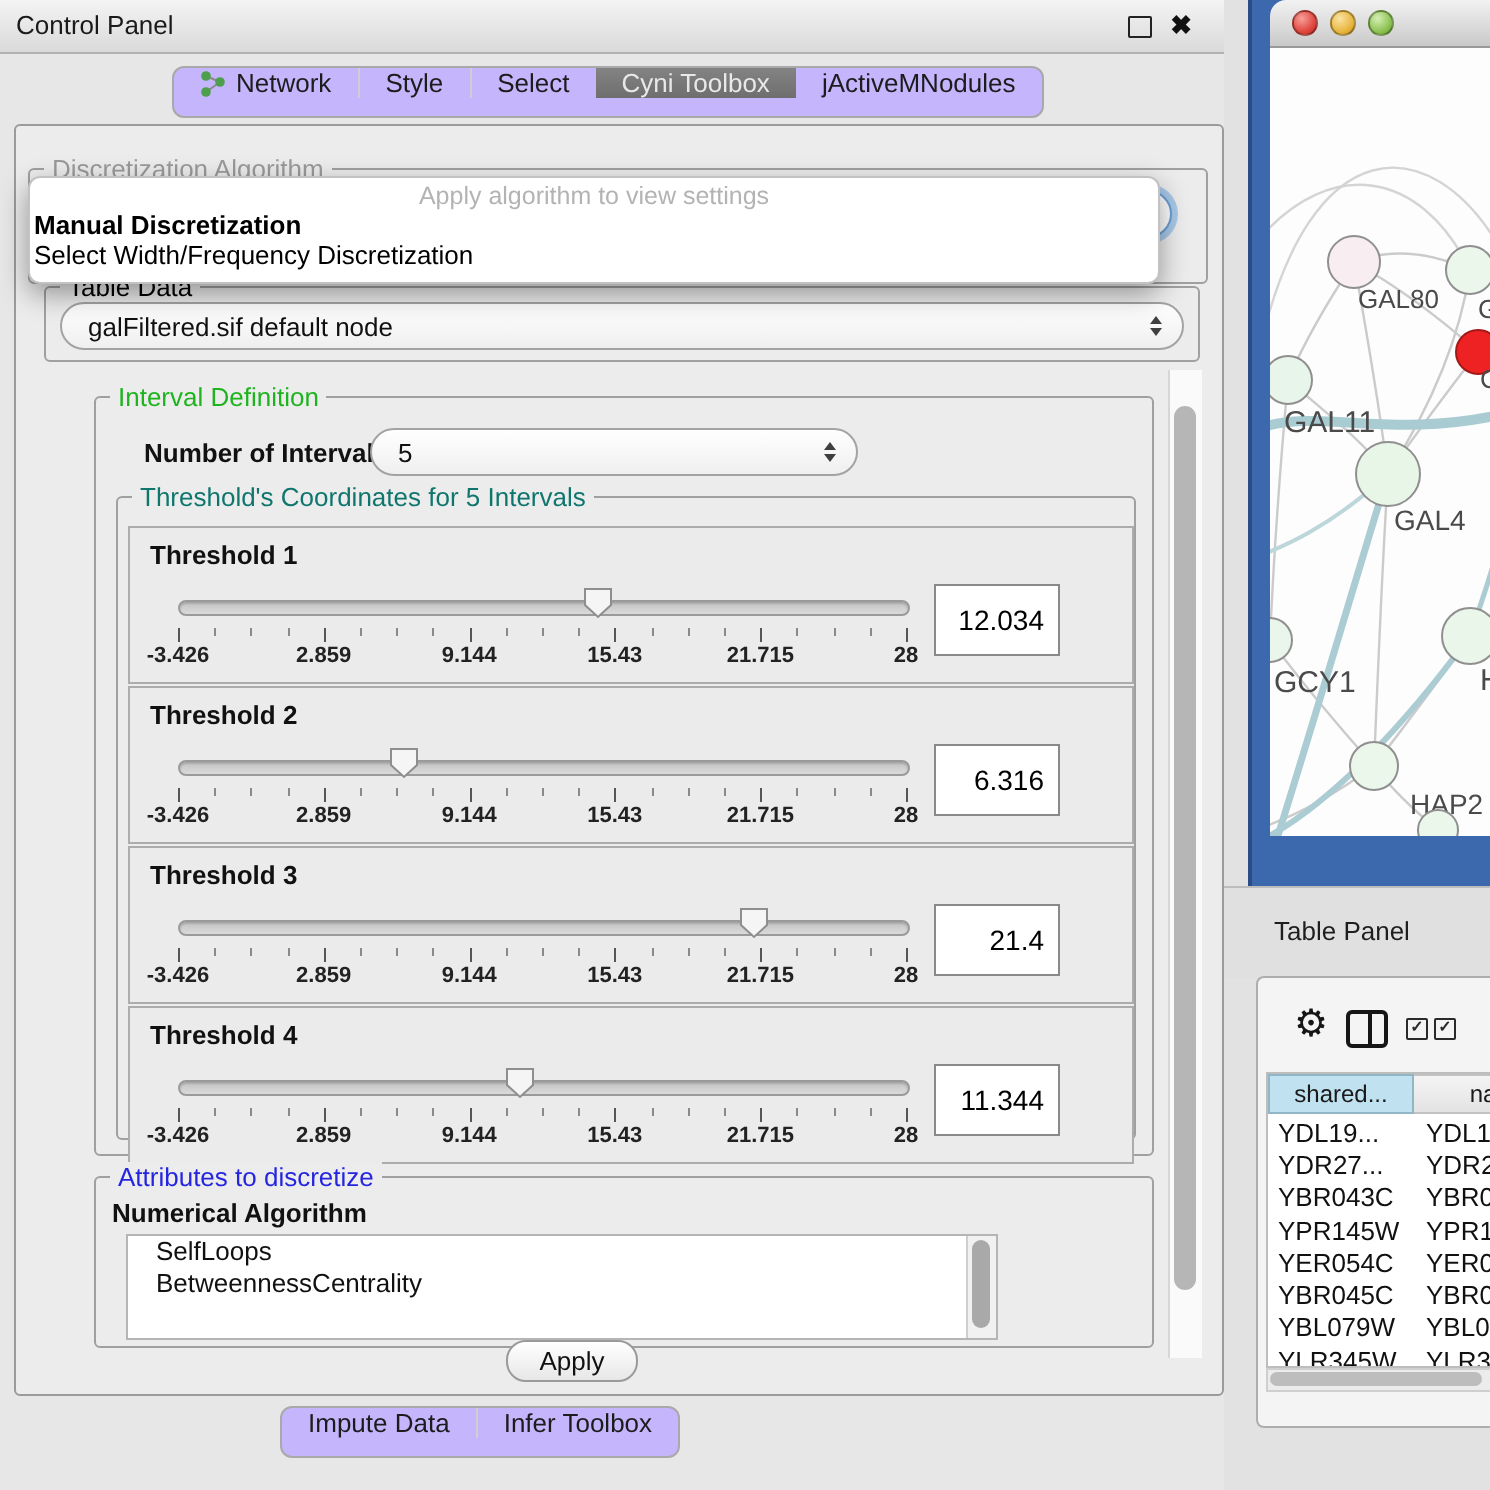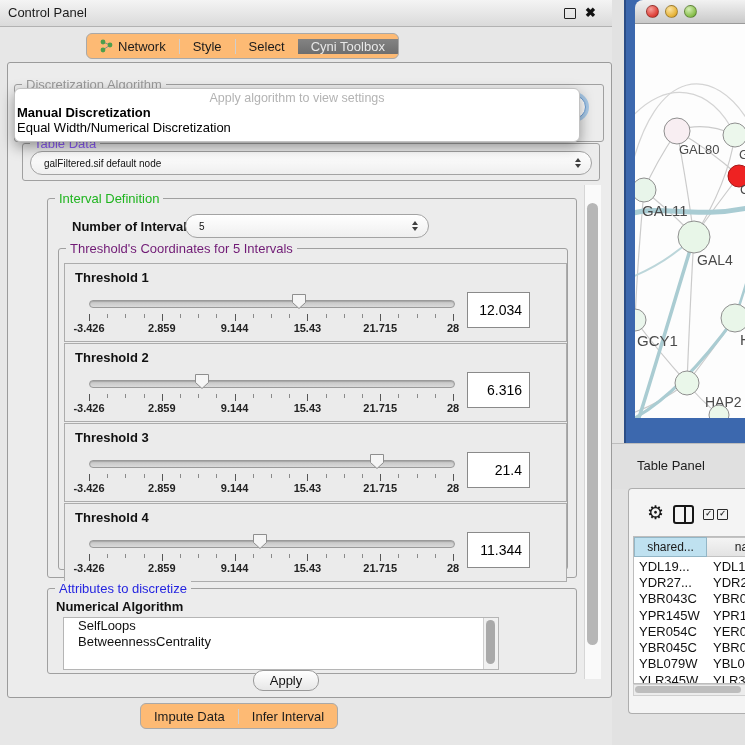--- a/index.html
+++ b/index.html
@@ -7,34 +7,34 @@
        font-family:"Liberation Sans",sans-serif;background:#e2e2e2;-webkit-font-smoothing:antialiased}
   .abs{position:absolute}
   
   #cp{left:0;top:0;width:612px;height:745px;background:#e7e7e7}
   #cp-titlebar{left:0;top:0;width:612px;height:26px;background:linear-gradient(#f4f4f4,#dadada);
       border-bottom:1px solid #b2b2b2}
   #cp-title{left:8px;top:5px;font-size:13px;color:#1a1a1a}
   .float-ico{width:10px;height:9px;border:1.5px solid #222;border-radius:1px}
   .close-ico{font-size:13px;color:#111;font-weight:bold;line-height:12px}
   
-  .seg{display:flex;align-items:center;background:#fdba74;border:1px solid #a9a9a9;border-radius:6px;
+  .seg{display:flex;align-items:flex-start;background:#c4b5fd;border:1px solid #a9a9a9;border-radius:6px;
        height:24px;overflow:hidden}
   .seg .tab{display:flex;align-items:center;gap:5px;padding:0 13px;font-size:13px;color:#1c1c1c;
        border-left:1px solid #cfcfcf;white-space:nowrap;cursor:default}
   .seg .tab:first-child{border-left:none}
   .seg .tab.sel{background:linear-gradient(#838383,#6e6e6e);color:#e8e8e8;border-left:none}
   .seg .tab.sel + .tab{border-left:none}
   
   #main-panel{left:7px;top:62px;width:603px;height:634px;background:#ececec;
       border:1px solid #9b9b9b;border-radius:3px}
   .group{border:1px solid #a0a0a0;border-radius:3px}
   .group-title{position:absolute;top:-8px;left:7px;background:#ececec;padding:0 4px;font-size:13px;line-height:15px}
   .combo{background:linear-gradient(#ffffff,#efefef);border:1px solid #a3a3a3;border-radius:12px;
-      display:flex;align-items:center;font-size:10px;color:#111}
+      display:flex;align-items:center;font-size:13px;color:#111}
   .combo .txt{padding-left:13px;flex:1}
   .updown{display:flex;flex-direction:column;align-items:center;margin-right:10px;gap:2px}
   .updown i{width:0;height:0;border-left:3.5px solid transparent;border-right:3.5px solid transparent;display:block}
   .updown .up{border-bottom:4.5px solid #3f3f3f}
   .updown .dn{border-top:4.5px solid #3f3f3f}
   
   #algo-popup{left:14px;top:88px;width:564px;height:48px;background:#fff;border:1px solid #c2c2c2;
       border-radius:6px;box-shadow:0 5px 14px rgba(0,0,0,.38);z-index:20;padding:2px 0}
   #algo-popup .ph{text-align:center;font-size:12.5px;color:#b3b3b3;line-height:14px}
   #algo-popup .item{font-size:13px;color:#000;line-height:15px;padding-left:2px}
@@ -118,37 +118,40 @@
       </div>
       <div class="tab">
         <span>Style</span>
       </div>
       <div class="tab">
         <span>Select</span>
       </div>
       <div class="tab sel">
         <span>Cyni Toolbox</span>
       </div>
+      <div class="tab">
+        <span>jActiveMNodules</span>
+      </div>
     </div>
 
   <div class="abs" id="main-panel"></div>
 
   <div class="abs group" style="left:14px;top:84px;width:588px;height:56px">
     <span class="group-title" style="color:#9a9a9a">Discretization Algorithm</span>
   </div>
   <div class="abs" id="algo-combo"></div>
 
   <div class="abs" id="algo-popup">
     <div class="ph">Apply algorithm to view settings</div>
   <div class="item b">Manual Discretization</div>
-      <div class="item">Equal Width/Numerical Discretization</div>
+      <div class="item">Select Width/Frequency Discretization</div>
     </div>
 
   <div class="abs group" style="left:22px;top:143px;width:576px;height:36px">
-    <span class="group-title" style="color:#8b5cf6">Table Data</span>
+    <span class="group-title" style="color:#000000">Table Data</span>
   </div>
   <div class="abs combo" style="left:30px;top:151px;width:560px;height:22px">
     <span class="txt">galFiltered.sif default node</span>
     <span class="updown">
         <i class="up"></i>
         <i class="dn"></i>
       </span>
   </div>
 
   <div class="abs" id="vscroll">
@@ -161,21 +164,21 @@
   <div class="abs" style="left:72px;top:219px;font-size:13px;font-weight:bold;color:#111">Number of Intervals</div>
   <div class="abs combo" style="left:185px;top:214px;width:242px;height:22px">
     <span class="txt">5</span>
     <span class="updown">
         <i class="up"></i>
         <i class="dn"></i>
       </span>
   </div>
 
   <div class="abs group" style="left:58px;top:248px;width:508px;height:320px">
-    <span class="group-title" style="color:#701a75">Threshold's Coordinates for 5 Intervals</span>
+    <span class="group-title" style="color:#0f766e">Threshold's Coordinates for 5 Intervals</span>
   </div>
   <div id="thresholds-container">
       <div class="thr-panel abs" style="top: 263px;">
         <div class="thr-label">Threshold 1</div>
     <div class="thr-track"></div>
     <svg class="thr-thumb" style="left:226.1px" width="16" height="17">
           <path d="M1.5,1.5 h13 v8 l-6.5,6 l-6.5,-6 z" fill="#f5f5f5" stroke="#8e8e8e"></path>
         </svg>
         <div class="tick major" style="left:24.0px"></div>
         <div class="tick minor" style="left:42.2px"></div>
@@ -327,21 +330,21 @@
       </div>
   </div>
 
   <div class="abs button" style="left:253px;top:670px;width:64px;height:19px;line-height:19px">Apply</div>
 
   <div class="abs seg" id="bottom-tabs" style="left:140px;top:703px">
       <div class="tab">
         <span>Impute Data</span>
       </div>
       <div class="tab">
-        <span>Infer Interval</span>
+        <span>Infer Toolbox</span>
       </div>
     </div>
 </div>
 
 <div class="abs" id="net-window">
   <div class="abs" id="net-titlebar">
     <span class="light red"></span>
     <span class="light yellow"></span>
     <span class="light green"></span>
   </div>

